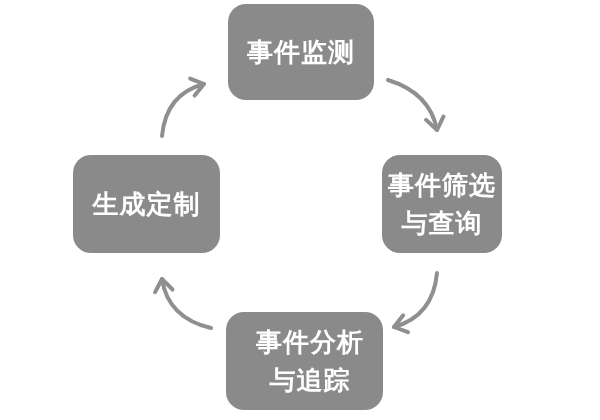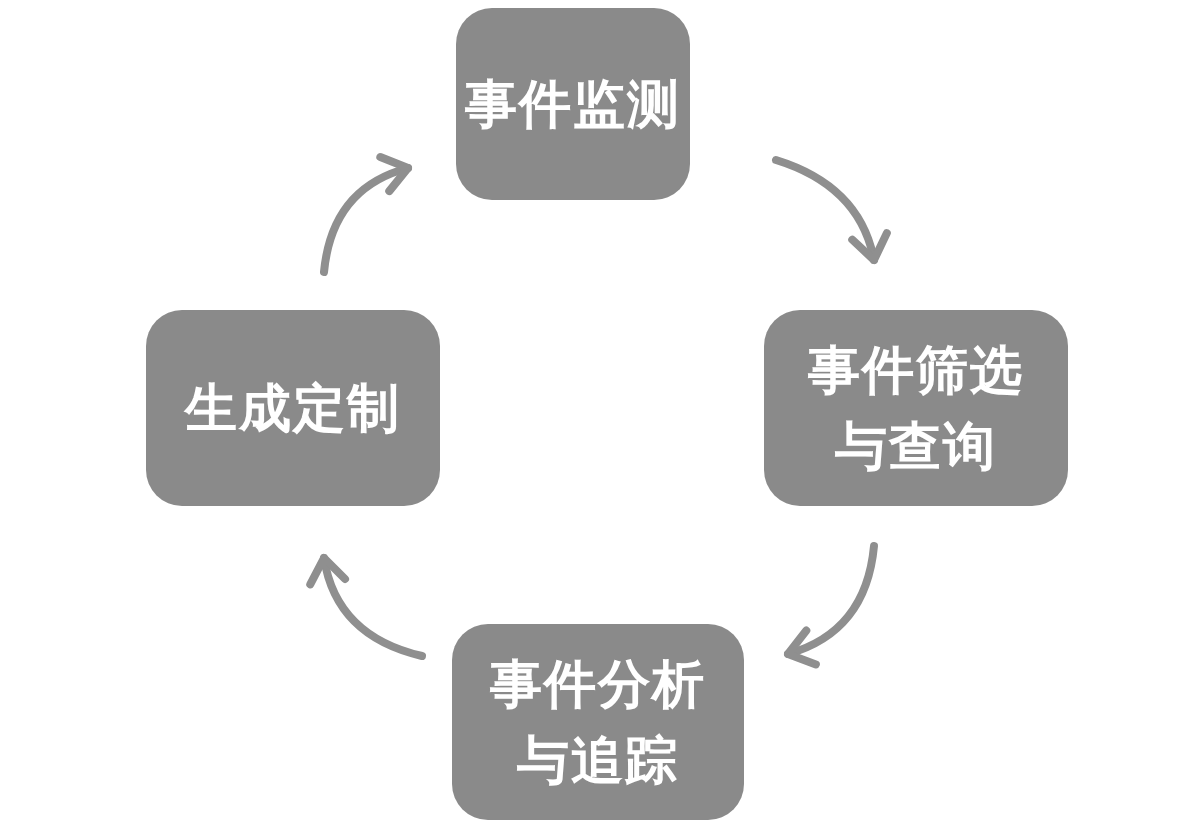--- a/index.html
+++ b/index.html
@@ -31,23 +31,23 @@
     font-weight: 700;
     font-size: 26px;
     line-height: 38px;
     letter-spacing: 1px;
     display: flex;
     flex-direction: column;
     align-items: center;
     justify-content: center;
     text-align: center;
   }
-  .node-top    { left: 228px; top: 4px;   width: 117px; height: 96px; }
-  .node-right  { left: 382px; top: 155px; width: 152px; height: 98px; }
-  .node-bottom { left: 226px; top: 312px; width: 146px; height: 98px; }
+  .node-top    { left: 228px; top: 4px;   width: 146px; height: 96px; }
+  .node-right  { left: 382px; top: 155px; width: 120px; height: 98px; }
+  .node-bottom { left: 226px; top: 312px; width: 146px; height: 98px; padding-left: 11px; }
   .node-left   { left: 73px;  top: 155px; width: 147px; height: 98px; text-align: center; }
 </style>
 </head>
 <body>
 
 <div class="canvas">
 
   <svg class="arrow-layer" viewBox="0 0 600 420" xmlns="http://www.w3.org/2000/svg">
     <defs>
       <marker id="ah" markerWidth="6" markerHeight="6" refX="3.6" refY="3" orient="auto">

